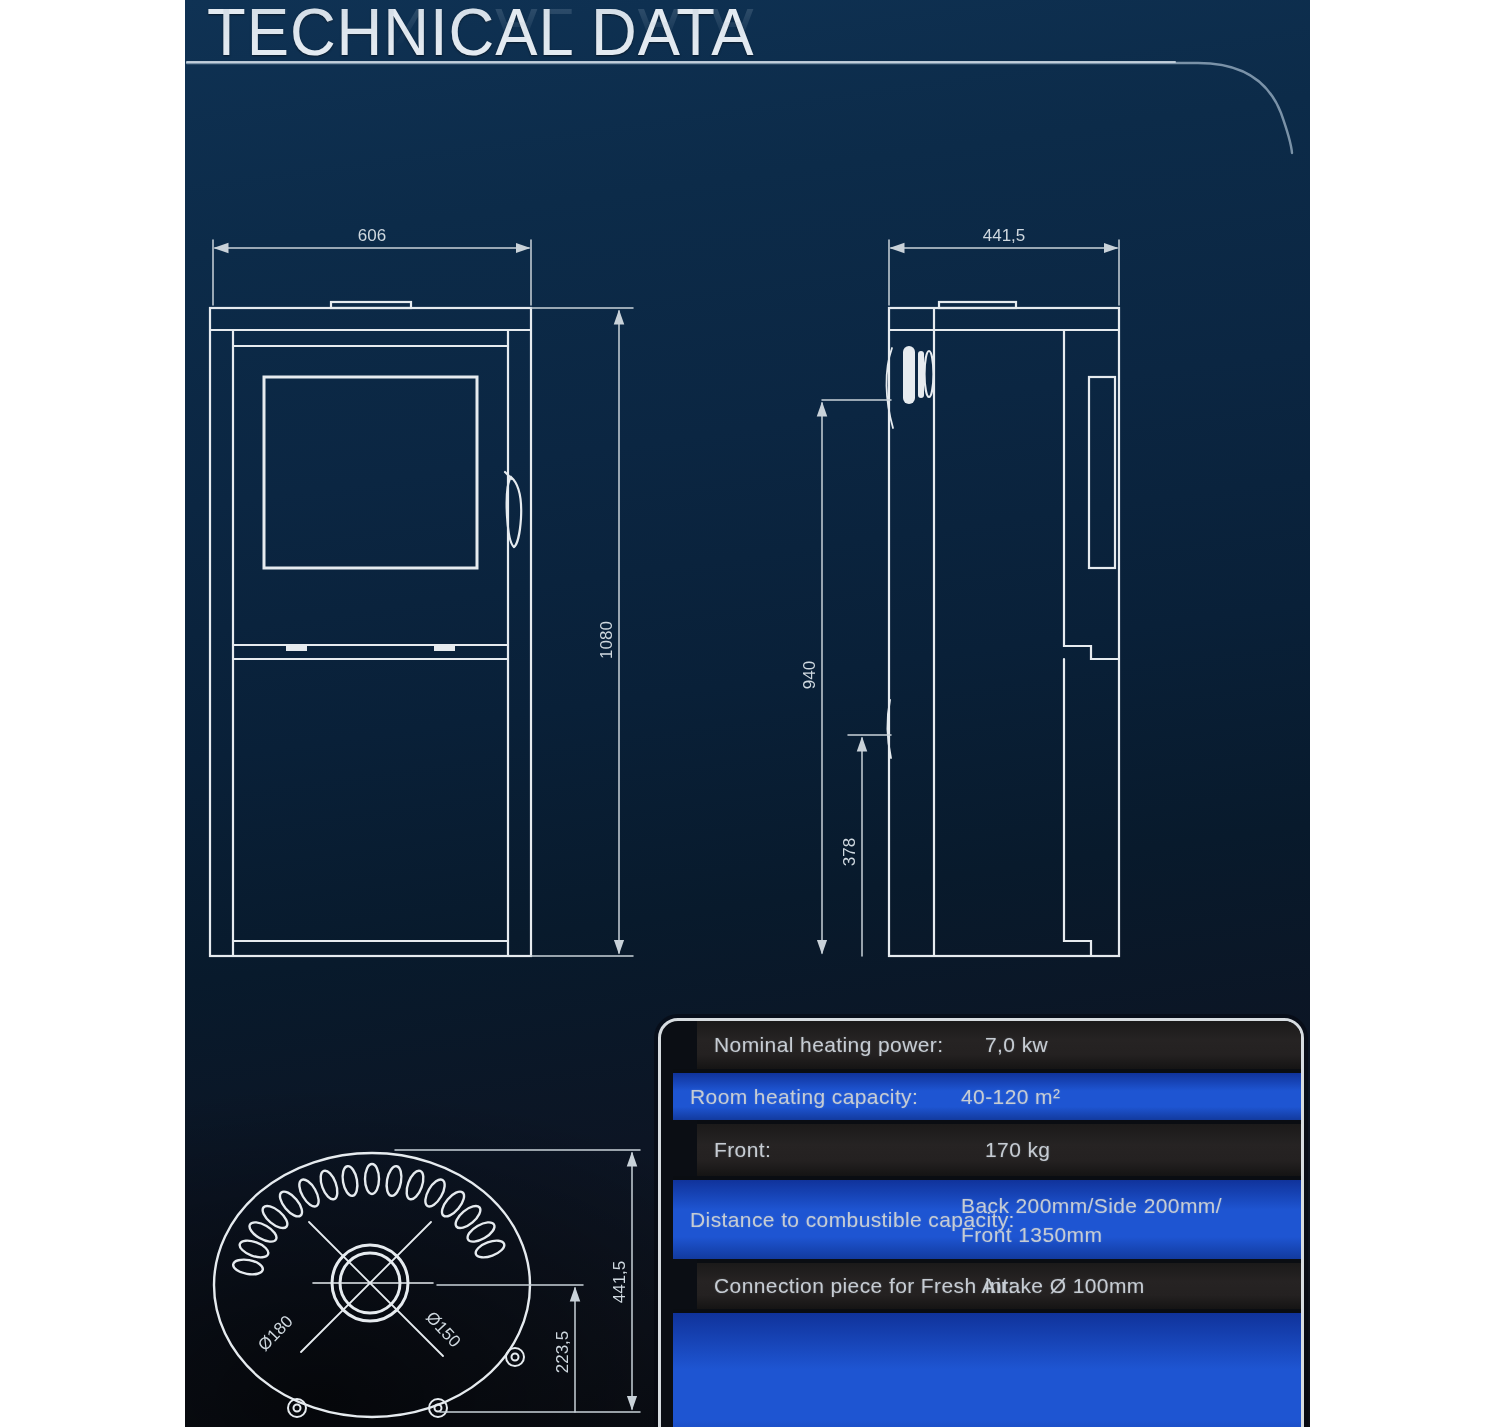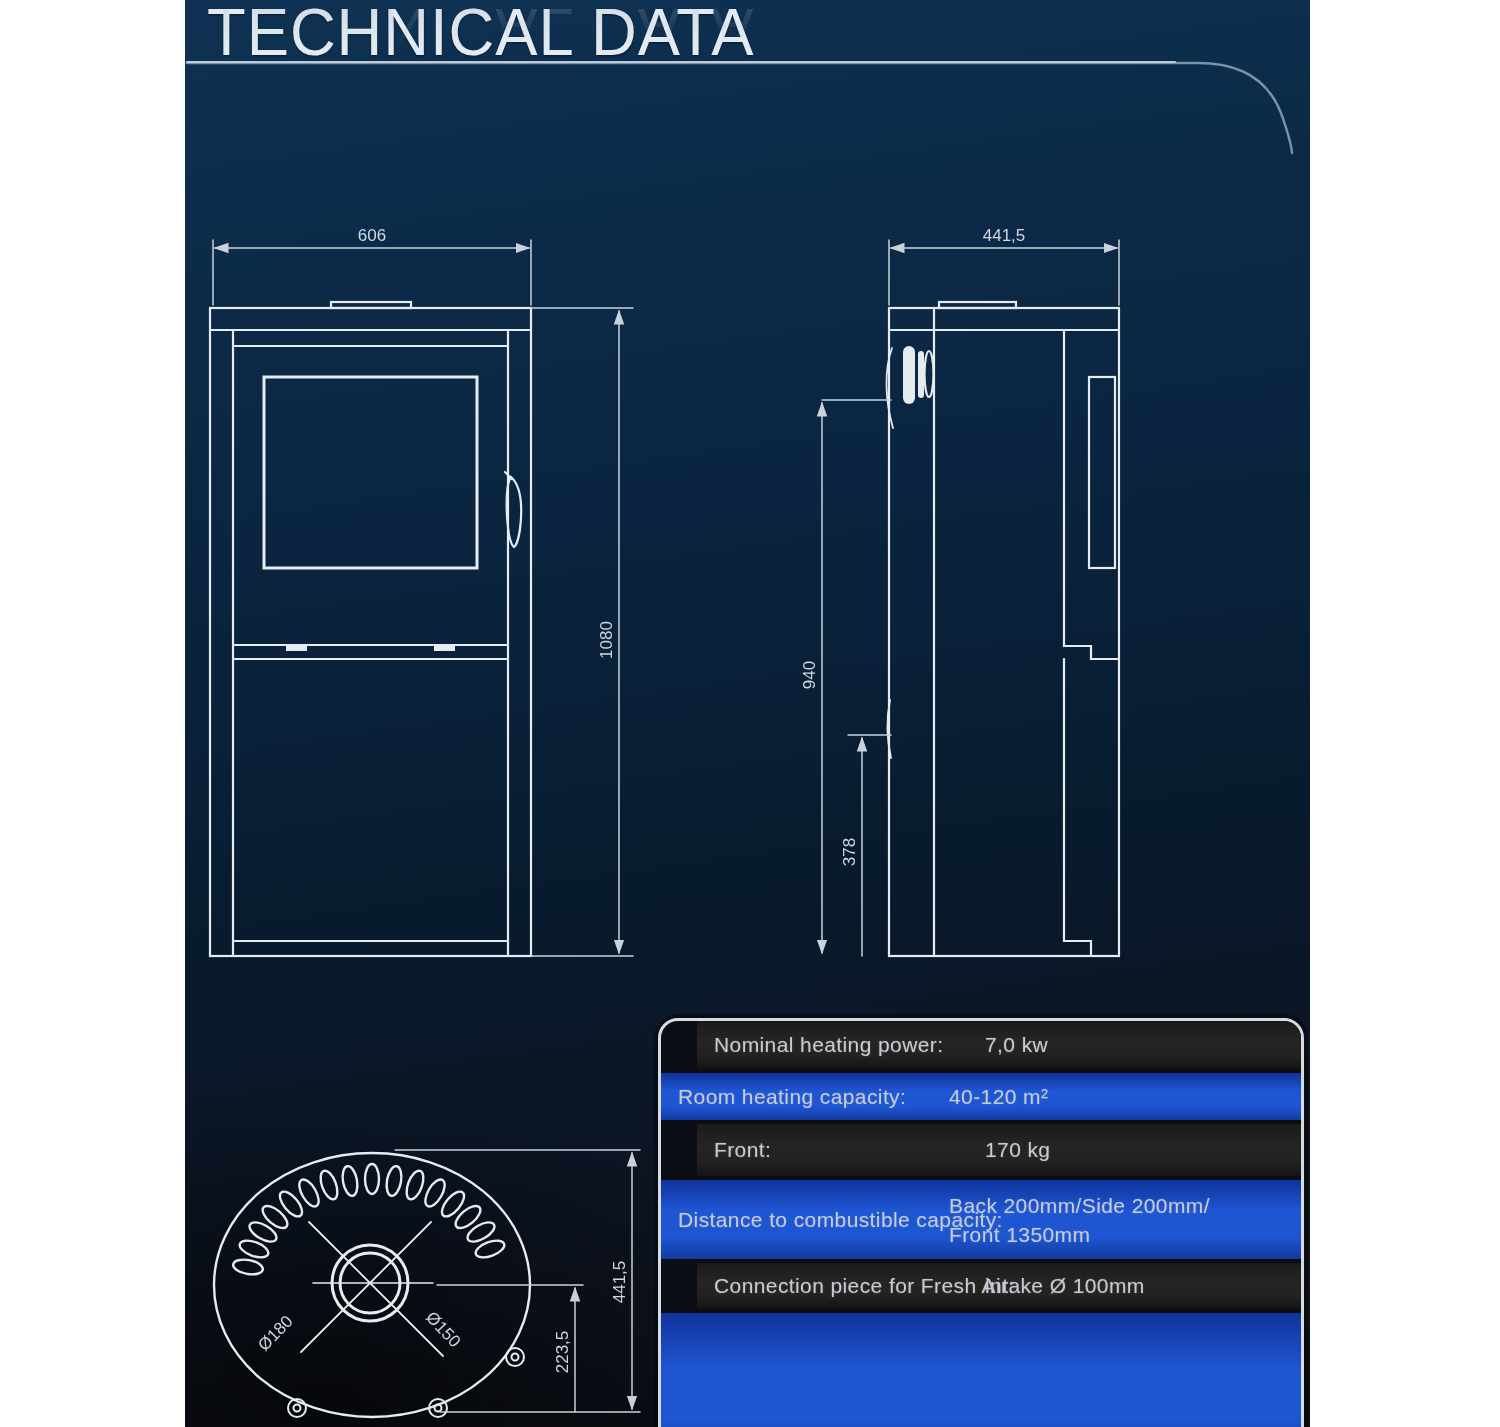--- a/index.html
+++ b/index.html
@@ -58,20 +58,21 @@
     color:#c6ccd3;font-size:21px;letter-spacing:.4px;
     text-shadow:0 0 2px rgba(220,230,240,.28);
   }
   .row + .row{border-top:4px solid #0a0d12;}
   .row.dark{
     background:linear-gradient(180deg,#1b1a1a 0%,#262323 40%,#242121 70%,#151414 100%);
     margin-left:36px;
   }
   .row.blue{
     background:linear-gradient(180deg,#10339b 0%,#1e55d2 38%,#1e55d2 72%,#123a9e 100%);
+    margin-left:12px;
   }
   .row .lbl{position:absolute;left:17px;}
   .row .val{position:absolute;left:288px;}
   .val.two-line span{display:block;line-height:29px;}
   .sliver{flex:1 1 auto;}
 </style>
 </head>
 <body>
 
 <div class="panel">

